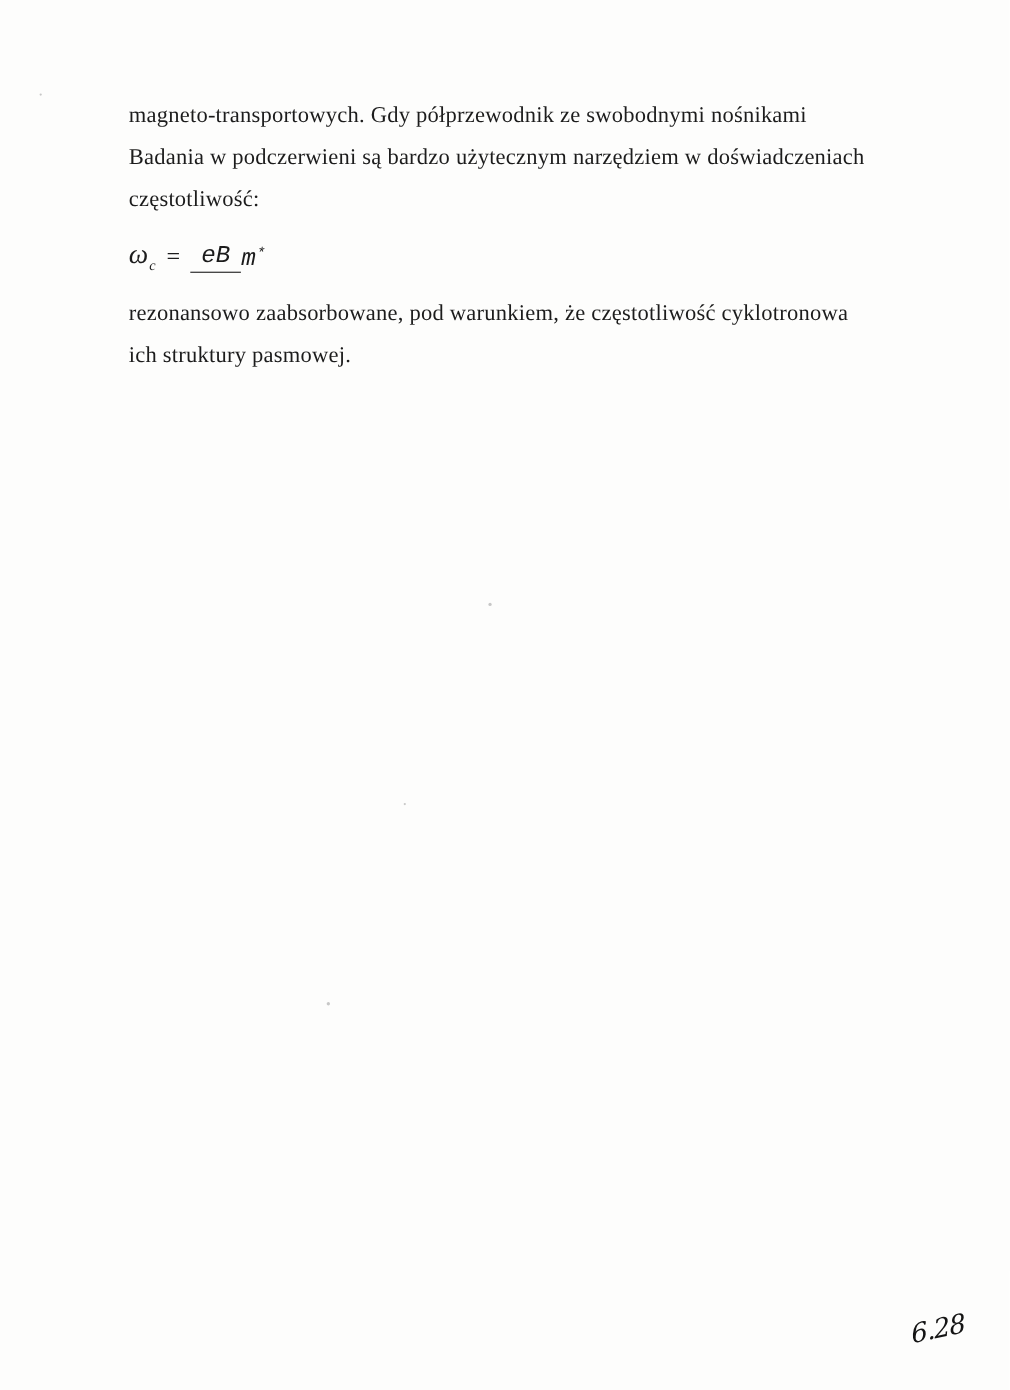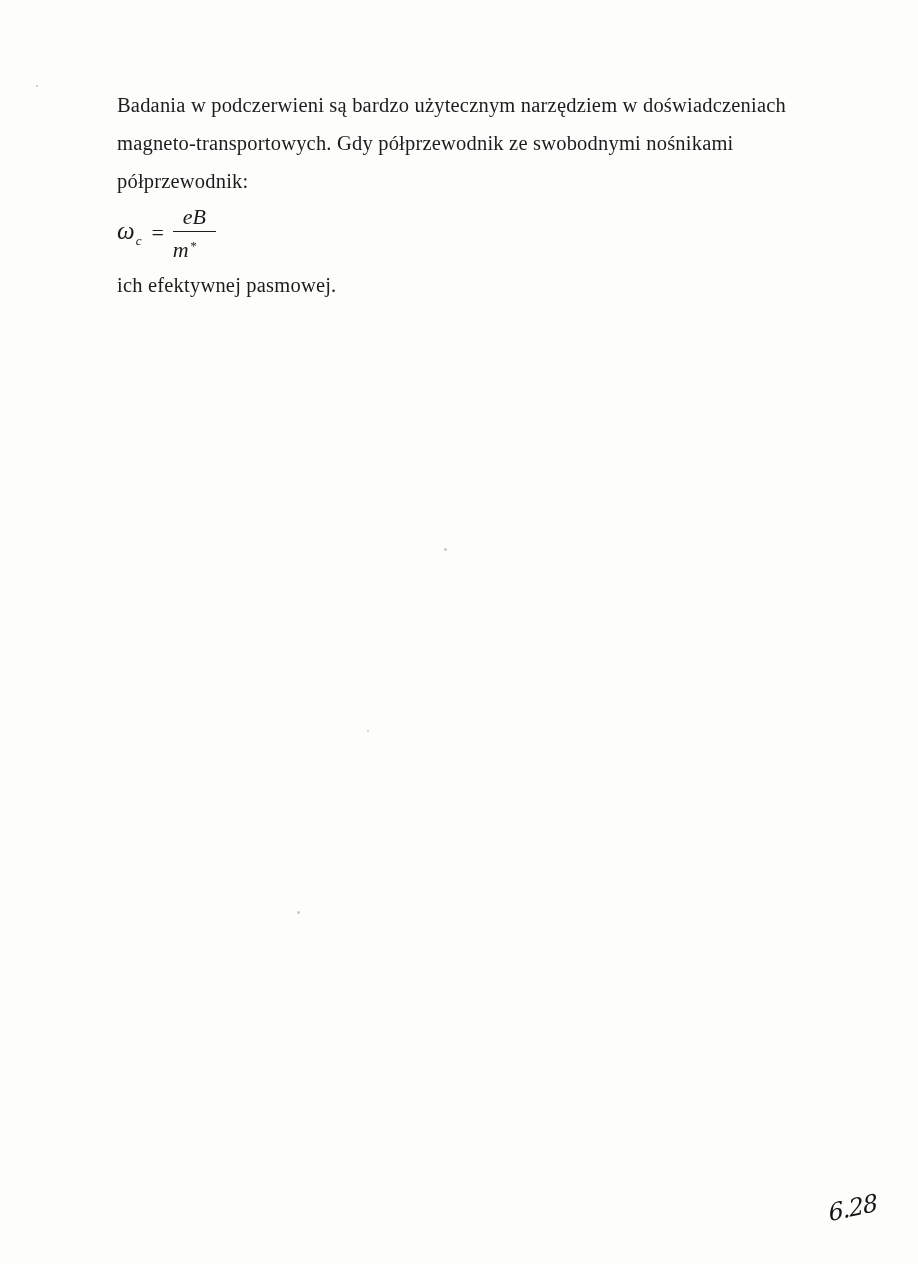--- a/index.html
+++ b/index.html
@@ -44,21 +44,23 @@
     font-size: 13px;
     vertical-align: -6px;
     margin-left: 1px;
   }
   .formula .equals {
     font-style: normal;
     margin: 0 9px 0 10px;
   }
   .frac {
     display: inline-flex;
-    flex-direction: column;
+    flex-direction: row;
+    align-items: center;
+    font-family: Liberation Mono, monospace;
   }
   .frac .num {
     line-height: 27px;
     padding: 0 10px 1px 10px;
     border-bottom: 1.6px solid #1c1c1c;
   }
   .frac .den {
     line-height: 27px;
   }
   .frac .sup {
@@ -95,38 +97,39 @@
   .speck.s3 { left: 367px; top: 730px; width: 2px; height: 2px; }
   .speck.s4 { left: 297px; top: 911px; }
 </style>
 </head>
 <body>
 
 <div class="page">
 
   <div class="text-block">
 
+    <div class="line">magneto-transportowych. Gdy półprzewodnik ze swobodnymi nośnikami</div>
     <div class="line">Badania w podczerwieni są bardzo użytecznym narzędziem w doświadczeniach</div>
-    <div class="line">magneto-transportowych. Gdy półprzewodnik ze swobodnymi nośnikami</div>
-    <div class="line">półprzewodnik:</div>
+    <div class="line">częstotliwość:</div>
 
     <div class="formula">
       <span>
         <span class="omega">ω</span><span class="sub">c</span>
       </span>
       <span class="equals">=</span>
       <span class="frac">
         <span class="num">eB</span>
         <span class="den">
           <span>m</span><span class="sup">*</span>
         </span>
       </span>
     </div>
 
-    <div class="line">ich efektywnej pasmowej.</div>
+    <div class="line">rezonansowo zaabsorbowane, pod warunkiem, że częstotliwość cyklotronowa</div>
+    <div class="line">ich struktury pasmowej.</div>
 
   </div>
 
   <div class="handwritten">6.28</div>
 
   <div class="speck s1"></div>
   <div class="speck s2"></div>
   <div class="speck s3"></div>
   <div class="speck s4"></div>
 

